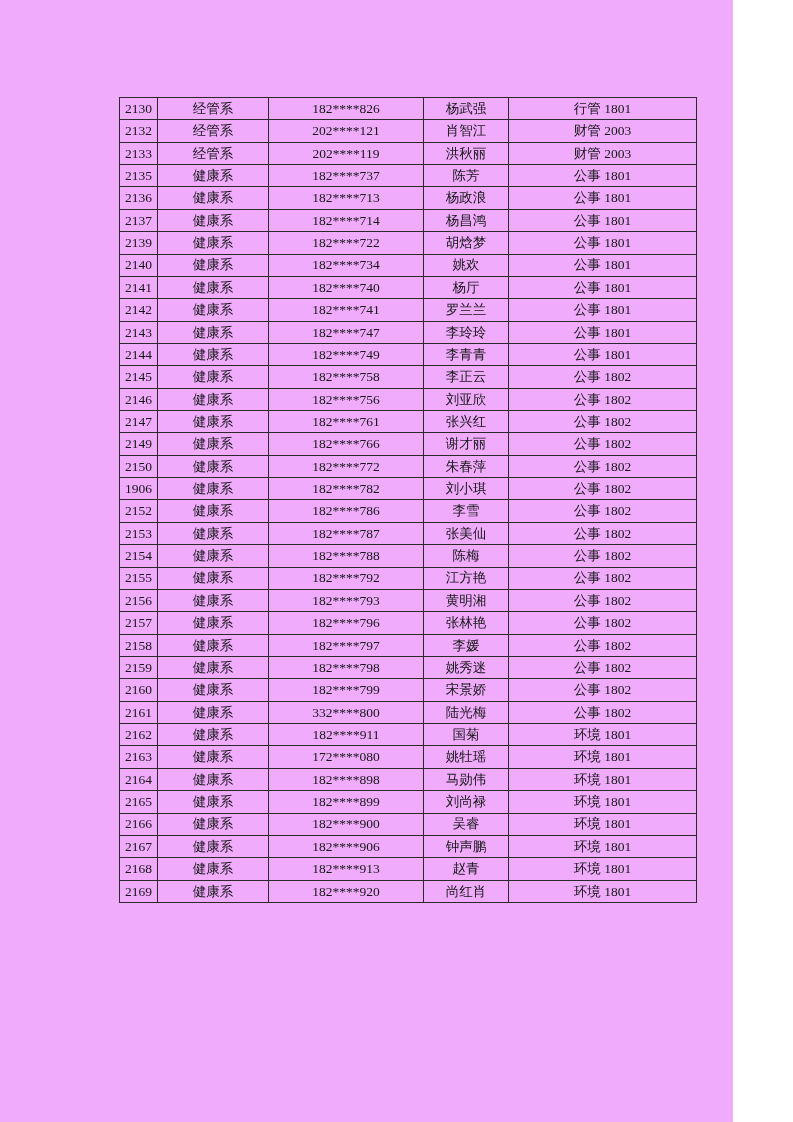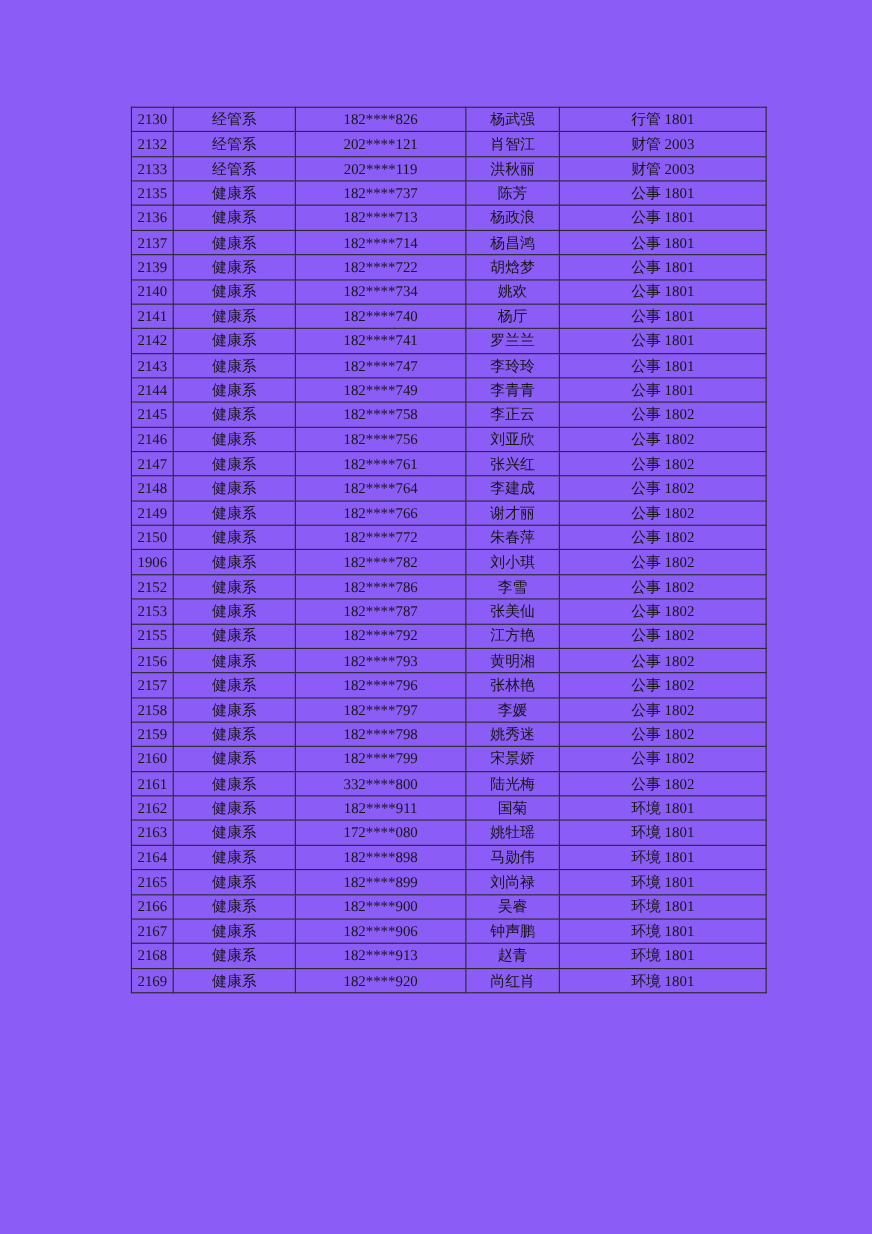--- a/index.html
+++ b/index.html
@@ -11,23 +11,23 @@
     height: 1122px;
     background: #ffffff;
     position: relative;
     font-family: "Liberation Serif", "DejaVu Serif", serif;
     overflow: hidden;
   }
   .page {
     position: absolute;
     left: 0;
     top: 0;
-    width: 793px;
+    width: 733px;
     height: 1122px;
-    background: #8b5cf6;
+    background: #f0abfc;
   }
   table.roster {
     position: absolute;
     left: 119px;
     top: 97px;
     width: 577px;
     border-collapse: collapse;
     table-layout: fixed;
     color: #161616;
   }
@@ -161,27 +161,20 @@
           <td>公事 1802</td>
         </tr>
         <tr>
           <td>2147</td>
           <td>健康系</td>
           <td>182****761</td>
           <td>张兴红</td>
           <td>公事 1802</td>
         </tr>
         <tr>
-          <td>2148</td>
-          <td>健康系</td>
-          <td>182****764</td>
-          <td>李建成</td>
-          <td>公事 1802</td>
-        </tr>
-        <tr>
           <td>2149</td>
           <td>健康系</td>
           <td>182****766</td>
           <td>谢才丽</td>
           <td>公事 1802</td>
         </tr>
         <tr>
           <td>2150</td>
           <td>健康系</td>
           <td>182****772</td>
@@ -200,20 +193,27 @@
           <td>健康系</td>
           <td>182****786</td>
           <td>李雪</td>
           <td>公事 1802</td>
         </tr>
         <tr>
           <td>2153</td>
           <td>健康系</td>
           <td>182****787</td>
           <td>张美仙</td>
+          <td>公事 1802</td>
+        </tr>
+        <tr>
+          <td>2154</td>
+          <td>健康系</td>
+          <td>182****788</td>
+          <td>陈梅</td>
           <td>公事 1802</td>
         </tr>
         <tr>
           <td>2155</td>
           <td>健康系</td>
           <td>182****792</td>
           <td>江方艳</td>
           <td>公事 1802</td>
         </tr>
         <tr>

